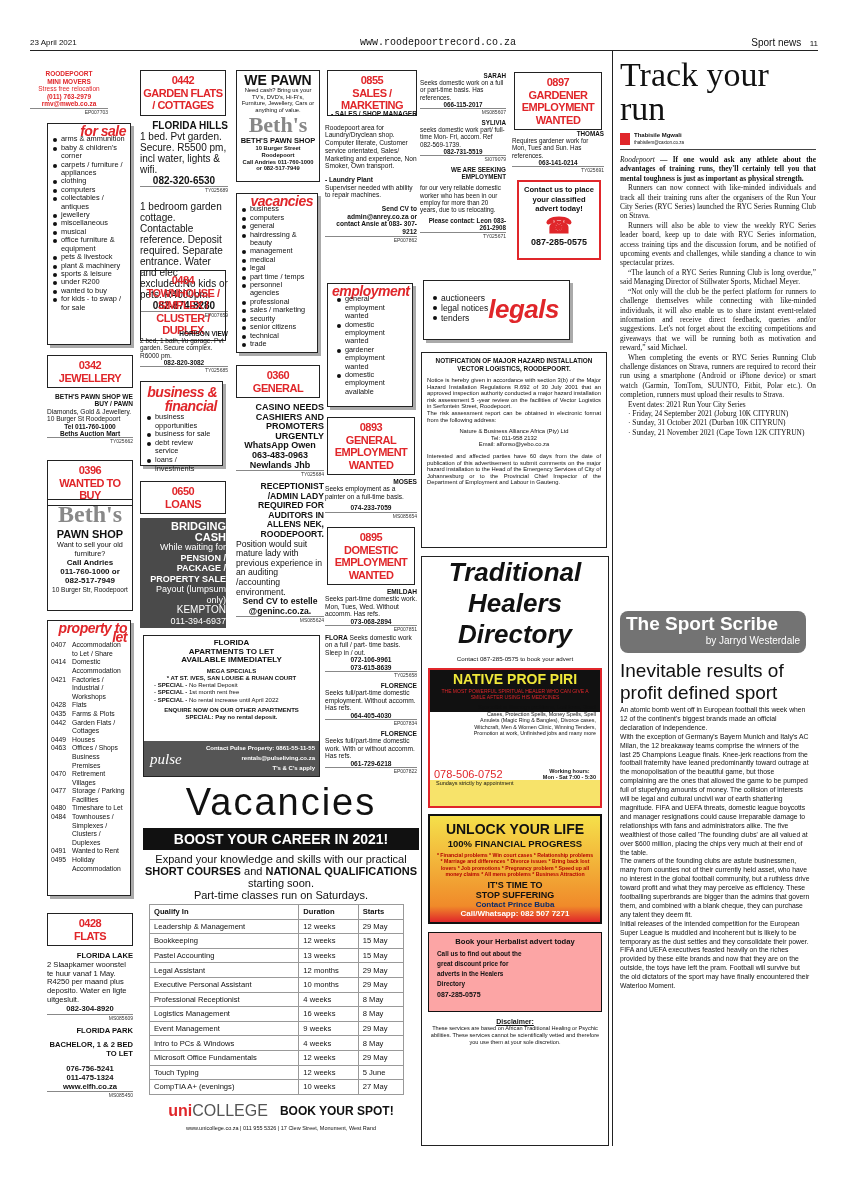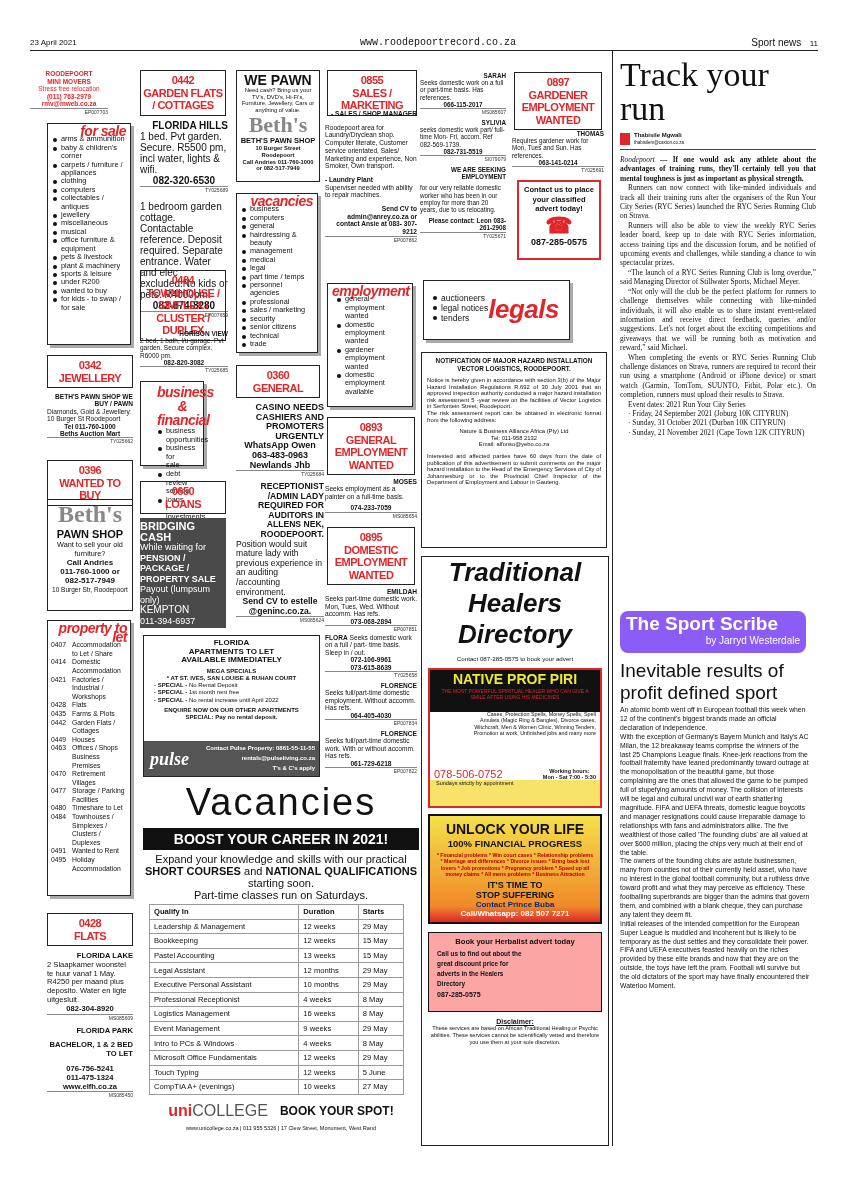--- a/index.html
+++ b/index.html
@@ -190,34 +190,34 @@
 <div class="abs cbox2" style="left:140px;top:270px;width:86px">
     <div>0484</div>
     <div>TOWNHOUSE / SIMPLEX / CLUSTER / DUPLEX</div>
   </div>
 <div class="abs ad" style="left:140px;top:330px;width:88px;font-size:6.5px;line-height:7.2px">
   <div class="t">HORISON VIEW</div>
   <div>2 bed, 1 bath, l/u garage. Pvt garden. Secure complex. R6000 pm.</div>
   <div class="p">082-820-3082</div>
   <div class="ref">TY025685</div>
 </div>
-<div class="abs shadowbox" style="left:140px;top:381px;width:64px;height:85px;font-size:7.4px;line-height:8.6px;padding:3px 16px">
+<div class="abs shadowbox" style="left:140px;top:381px;width:83px;height:85px;font-size:7.4px;line-height:8.6px;padding:3px 5px">
   <div class="redhead" style="line-height:14px">business &amp; financial</div>
   <ul class="b" id="business-list">
       <li>business opportunities</li>
       <li>business for sale</li>
       <li>debt review service</li>
       <li>loans / investments</li>
     </ul>
 </div>
 <div class="abs cbox2" style="left:140px;top:481px;width:86px">
     <div>0650</div>
     <div>LOANS</div>
   </div>
-<div class="abs" style="left:140px;top:518px;width:86px;height:110px;background:#4a4a4a;color:#fff;text-align:left;font-weight:bold;line-height:10.5px;overflow:hidden">
+<div class="abs" style="left:140px;top:518px;width:86px;height:110px;background:#4a4a4a;color:#fff;text-align:right;font-weight:bold;line-height:10.5px;overflow:hidden">
   <div style="font-size:11px;padding-top:3px">BRIDGING CASH</div>
   <div style="font-size:9px;font-weight:normal">While waiting for</div>
   <div style="font-size:9px">PENSION / PACKAGE / PROPERTY SALE</div>
   <div style="font-size:9px;font-weight:normal">Payout (lumpsum only)</div>
   <div style="font-size:10px;font-weight:normal">KEMPTON</div>
   <div style="font-size:9px;font-weight:normal">011-394-6937</div>
   <div style="font-size:9px;font-weight:normal">061-562-0510</div>
 </div>
 
 <div class="abs" style="left:236px;top:70px;width:84px;height:112px;border:1.5px solid #222;text-align:center;font-size:5.8px;line-height:6.6px;padding:2px">
@@ -334,21 +334,21 @@
   <div style="font-weight:bold">* AT ST. IVES, SAN LOUISE &amp; RUHAN COURT</div>
   <div style="text-align:left;padding-left:10px"><b>- SPECIAL -</b> <span>No Rental Deposit</span></div>
   <div style="text-align:left;padding-left:10px"><b>- SPECIAL -</b> <span>1st month rent free</span></div>
   <div style="text-align:left;padding-left:10px"><b>- SPECIAL -</b> <span>No rental increase until April 2022</span></div>
   <div style="font-weight:bold;margin-top:3px">ENQUIRE NOW ON OUR OTHER APARTMENTS</div>
   <div style="font-weight:bold">SPECIAL: Pay no rental deposit.</div>
   <div style="position:absolute;left:0;right:0;bottom:0;height:35px;background:#555;color:#fff;font-weight:bold;text-align:right;padding:2px 4px;font-size:6px;line-height:10px">
     <div>Contact Pulse Property: 0861-55-11-55</div>
     <div>rentals@pulseliving.co.za</div>
     <div>T's &amp; C's apply</div>
-    <div style="position:absolute;left:6px;top:13px;font-size:18px;font-style:italic;font-family:'Liberation Serif',serif;font-weight:bold">pulse</div>
+    <div style="position:absolute;left:6px;top:13px;font-size:15px;font-style:italic;font-family:'Liberation Serif',serif;font-weight:normal">pulse</div>
   </div>
 </div>
 
 <div class="abs" style="left:143px;top:780px;width:276px;text-align:center">
   <div style="font-size:38px;line-height:44px;letter-spacing:2px">Vacancies</div>
   <div style="background:#111;color:#fff;font-weight:bold;font-size:14px;line-height:22px;margin-top:4px">BOOST YOUR CAREER IN 2021!</div>
   <div style="font-size:11px;line-height:12px;margin-top:3px">
     <span>Expand your knowledge and skills with our practical</span> <b>SHORT COURSES</b> <span>and</span> <b>NATIONAL QUALIFICATIONS</b> <span>starting soon.</span><br><span>Part-time classes run on Saturdays.</span>
   </div>
   <table class="tbl" style="margin:3px 0 0 6px;width:255px;text-align:left">
@@ -525,21 +525,21 @@
       <div style="text-indent:8px">“The launch of a RYC Series Running Club is long overdue,” said Managing Director of Stillwater Sports, Michael Meyer.</div>
       <div style="text-indent:8px">“Not only will the club be the perfect platform for runners to challenge themselves while connecting with like-minded individuals, it will also enable us to share instant event-related information and receive direct feedback, queries and/or suggestions. Let's not forget about the exciting competitions and giveaways that we will be running both as motivation and reward,” said Michael.</div>
       <div style="text-indent:8px">When completing the events or RYC Series Running Club challenge distances on Strava, runners are required to record their run using a smartphone (Android or iPhone device) or smart watch (Garmin, TomTom, SUUNTO, Fitbit, Polar etc.). On completion, runners must upload their results to Strava.</div>
       <div style="text-indent:8px">Event dates: 2021 Run Your City Series</div>
       <div style="text-indent:8px">· Friday, 24 September 2021 (Joburg 10K CITYRUN)</div>
       <div style="text-indent:8px">· Sunday, 31 October 2021 (Durban 10K CITYRUN)</div>
       <div style="text-indent:8px">· Sunday, 21 November 2021 (Cape Town 12K CITYRUN)</div>
     </div>
 </div>
 
-<div class="abs" style="left:620px;top:611px;width:186px;height:42px;background:#8b5cf6;border-radius:8px;color:#fff;padding:2px 6px">
+<div class="abs" style="left:620px;top:611px;width:186px;height:42px;background:#737373;border-radius:8px;color:#fff;padding:2px 6px">
   <div style="font-weight:bold;font-size:19px;line-height:22px">The Sport Scribe</div>
   <div style="text-align:right;font-size:10px;line-height:11px">by Jarryd Westerdale</div>
 </div>
 <div class="abs" style="left:620px;top:660px;width:190px">
   <div style="font-size:19px;line-height:22px">Inevitable results of profit defined sport</div>
   <div style="font-size:6.8px;line-height:8.9px;margin-top:2px" id="scribe-body">
       <div>An atomic bomb went off in European football this week when 12 of the continent's biggest brands made an official declaration of independence.</div>
       <div>With the exception of Germany's Bayern Munich and Italy's AC Milan, the 12 breakaway teams comprise the winners of the last 25 Champions League finals. Knee-jerk reactions from the football fraternity have leaned predominantly toward outrage at the monopolisation of the beautiful game, but those complaining are the ones that allowed the game to be pumped full of stupefying amounts of money. The collision of interests will be legal and cultural uncivil war of earth shattering magnitude. FIFA and UEFA threats, domestic league boycotts and manager resignations could cause irreparable damage to relationships with fans and administrators alike. The five wealthiest of those called 'The founding clubs' are all valued at over $600 million, placing the chips very much at their end of the table.</div>
       <div>The owners of the founding clubs are astute businessmen, many from counties not of their currently held asset, who have no interest in the global football community, but a ruthless drive toward profit and what they may perceive as efficiency. These footballing superbrands are bigger than the admins that govern them, and combined with a blank cheque, they can purchase any talent they deem fit.</div>
       <div>Initial releases of the intended competition for the European Super League is muddled and incoherent but is likely to be temporary as the dust settles and they consolidate their power. FIFA and UEFA executives feasted heavily on the riches provided by these elite brands and now that they are on the outside, the toys have left the pram. Football will survive but the old dictators of the sport may have finally encountered their Waterloo Moment.</div>

